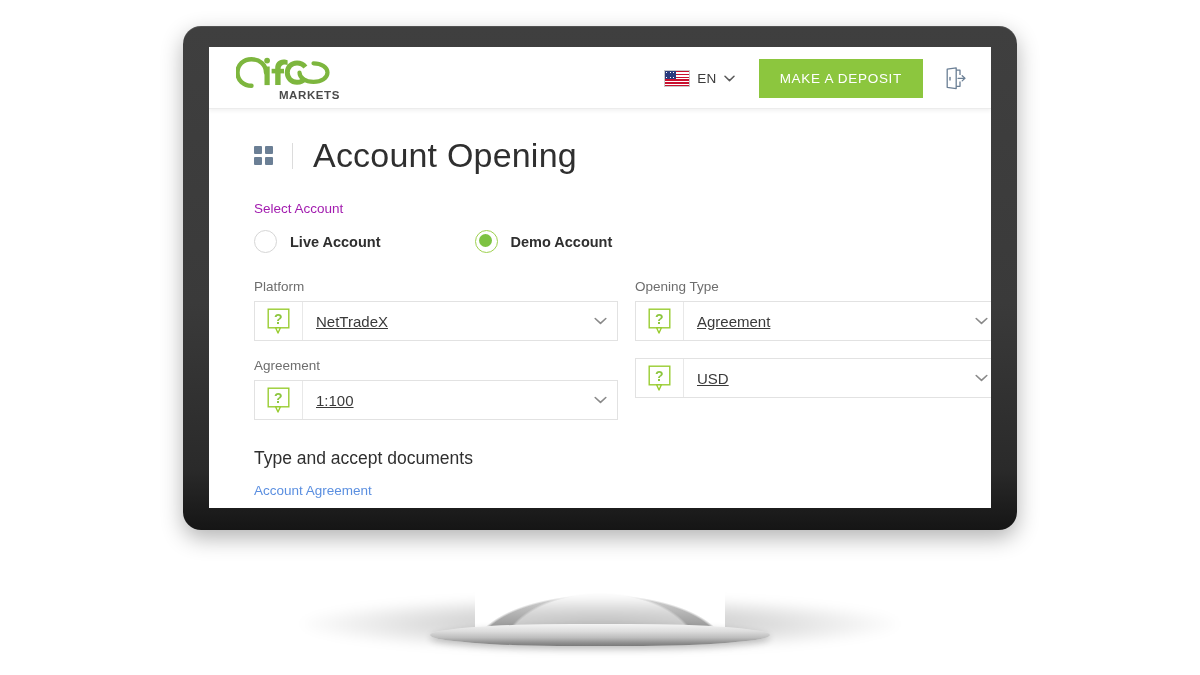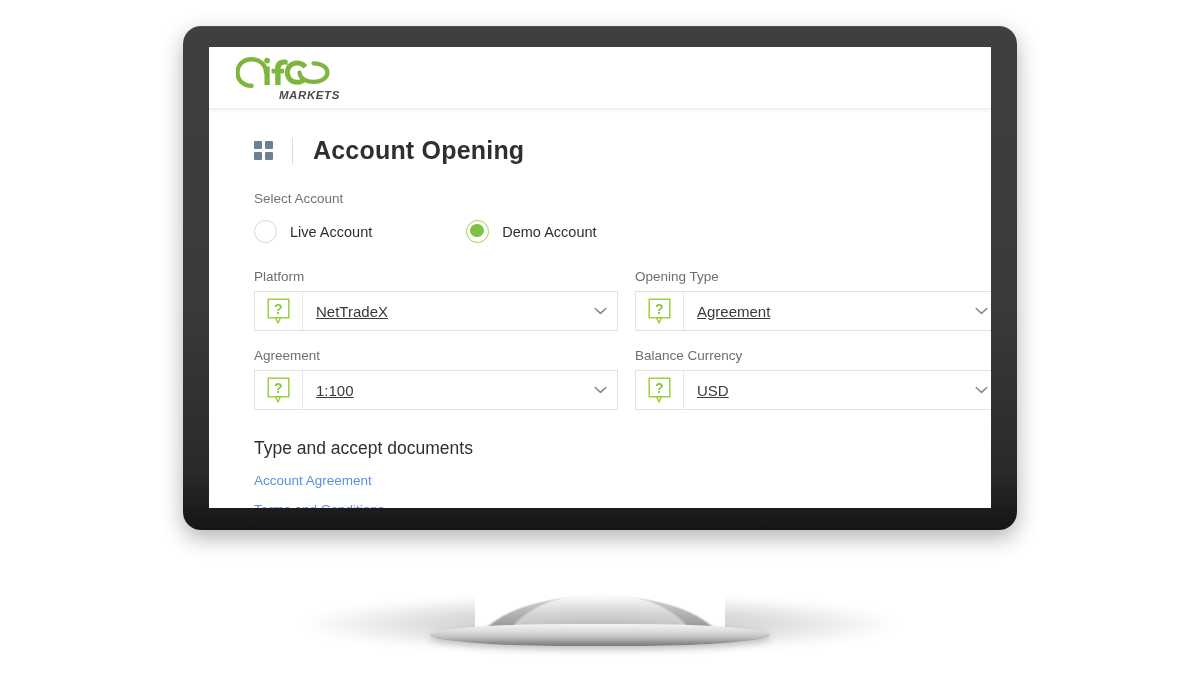--- a/index.html
+++ b/index.html
@@ -101,21 +101,20 @@
     width: 108px;
     height: 45px;
     cursor: pointer;
   }
   .logo-mark { display: block; }
   .logo-sub {
     position: absolute;
     right: 4px;
     bottom: 0px;
     font-family: "Liberation Sans", sans-serif;
-    font-style: italic;
     font-weight: bold;
     font-size: 11.5px;
     letter-spacing: 0.6px;
     color: #4a4a4a;
   }
 
   .header-right {
     position: absolute;
     right: 0;
     top: 0;
@@ -224,39 +223,40 @@
     flex: none;
   }
   .grid-icon i { display: block; background: #6b7f95; border-radius: 1px; }
   .head-divider {
     width: 1px;
     height: 26px;
     background: #dcdcdc;
     margin: 0 20px 0 19px;
   }
   .page-title {
-    font-size: 25px;
+    font-size: 34px;
     color: #2f2f2f;
-    font-weight: bold;
+    font-weight: normal;
     letter-spacing: 0.2px;
   }
 
   .form-area { padding: 0 45px; }
 
   .section-label {
     font-size: 13.5px;
-    color: #737373;
+    color: #a21caf;
     margin-bottom: 14px;
     margin-top: 12px;
   }
 
   .radio-row {
     display: flex;
     align-items: flex-start;
     margin-bottom: 26px;
+    font-weight: bold;
   }
   .radio-opt {
     display: flex;
     align-items: center;
     cursor: pointer;
   }
   .radio-opt + .radio-opt { margin-left: 94px; }
   .radio-dot {
     width: 23px; height: 23px;
     border-radius: 50%;
@@ -365,20 +365,47 @@
           <rect x="28.5" y="10.5" width="5.2" height="18.6" fill="#7DB63E"></rect>
           <circle cx="31.1" cy="4.6" r="2.9" fill="#7DB63E"></circle>
           <path d="M39.2 29.1 L39.2 12.6 C39.2 7.2 42.2 3.6 47.6 3.6 C49.4 3.6 50.6 3.9 51.6 4.3 L51.6 9.0 C50.8 8.6 49.9 8.4 48.9 8.4 C46.2 8.4 44.6 9.9 44.6 12.9 L44.6 29.1 Z" fill="#7DB63E"></path>
           <rect x="35.6" y="12.8" width="12.4" height="4.6" fill="#7DB63E"></rect>
           <path d="M69.4 11.0 C67.4 8.4 64.4 6.9 61.0 6.9 C55.3 6.9 51.3 11.1 51.3 16.6 C51.3 22.1 55.3 26.3 61.0 26.3 C64.4 26.3 67.4 24.8 69.4 22.2" fill="none" stroke="#7DB63E" stroke-width="5.0" stroke-linecap="butt"></path>
           <path d="M77.5 7.3 C85.5 7.3 91.5 11.3 91.5 16.6 C91.5 21.9 85.5 25.9 77.5 25.9 C69.5 25.9 63.5 21.9 63.5 16.6" fill="none" stroke="#7DB63E" stroke-width="4.2" stroke-linecap="round"></path>
         </svg>
         <span class="logo-sub">MARKETS</span>
       </div>
 
+      <div class="header-right">
+
+        <div class="lang-switch">
+          <span class="flag">
+            <span class="stripes"></span>
+            <span class="canton"></span>
+          </span>
+          <span class="lang-code">EN</span>
+          <svg width="11" height="7" viewBox="0 0 11 7">
+            <path d="M1 1.3 L5.5 5.6 L10 1.3" fill="none" stroke="#5a5a5a" stroke-width="1.5" stroke-linecap="round" stroke-linejoin="round"></path>
+          </svg>
+        </div>
+
+        <button class="deposit-btn">MAKE A DEPOSIT</button>
+
+        <button class="logout-btn">
+          <svg width="22" height="23" viewBox="0 0 22 23">
+            <path d="M3.2 2.2 L12.2 0.9 L12.2 21.6 L3.2 20.3 Z" fill="none" stroke="#6b7f95" stroke-width="1.3" stroke-linejoin="round"></path>
+            <path d="M12.2 3.2 L16.0 3.2 L16.0 8.0" fill="none" stroke="#6b7f95" stroke-width="1.3" stroke-linejoin="round"></path>
+            <path d="M12.2 19.3 L16.0 19.3 L16.0 14.6" fill="none" stroke="#6b7f95" stroke-width="1.3" stroke-linejoin="round"></path>
+            <line x1="6.0" y1="10.4" x2="6.0" y2="13.0" stroke="#6b7f95" stroke-width="1.4" stroke-linecap="round"></line>
+            <line x1="14.0" y1="11.3" x2="20.6" y2="11.3" stroke="#6b7f95" stroke-width="1.3" stroke-linecap="round"></line>
+            <path d="M18.2 8.7 L20.9 11.3 L18.2 13.9" fill="none" stroke="#6b7f95" stroke-width="1.3" stroke-linecap="round" stroke-linejoin="round"></path>
+          </svg>
+        </button>
+
+      </div>
     </div>
 
     <div class="content">
 
       <div class="page-head">
         <div class="grid-icon">
           <i></i>
             <i></i>
             <i></i>
             <i></i>
@@ -455,21 +482,20 @@
               <span class="select-value">1:100</span>
               <span class="select-caret">
                 <svg width="13" height="8" viewBox="0 0 13 8">
                   <path d="M1.2 1.5 L6.5 6.4 L11.8 1.5" fill="none" stroke="#8a8a8a" stroke-width="1.6" stroke-linecap="round" stroke-linejoin="round"></path>
                 </svg>
               </span>
             </div>
           </div>
 
           <div>
-            <div class="field-label">Balance Currency</div>
             <div class="select-shell">
               <span class="select-hint">
                 <svg width="23" height="27" viewBox="0 0 23 27">
                   <rect x="1.2" y="1.2" width="20.6" height="18.6" fill="#ffffff" stroke="#9ACD32" stroke-width="1.4"></rect>
                   <path d="M8.6 19.8 L11.0 25.0 L13.4 19.8 Z" fill="#ffffff" stroke="#9ACD32" stroke-width="1.4" stroke-linejoin="round"></path>
                   <text x="11.4" y="15.6" text-anchor="middle" font-family="Liberation Sans, sans-serif" font-size="14" font-weight="bold" fill="#8CC63E">?</text>
                 </svg>
               </span>
               <span class="select-value">USD</span>
               <span class="select-caret">

